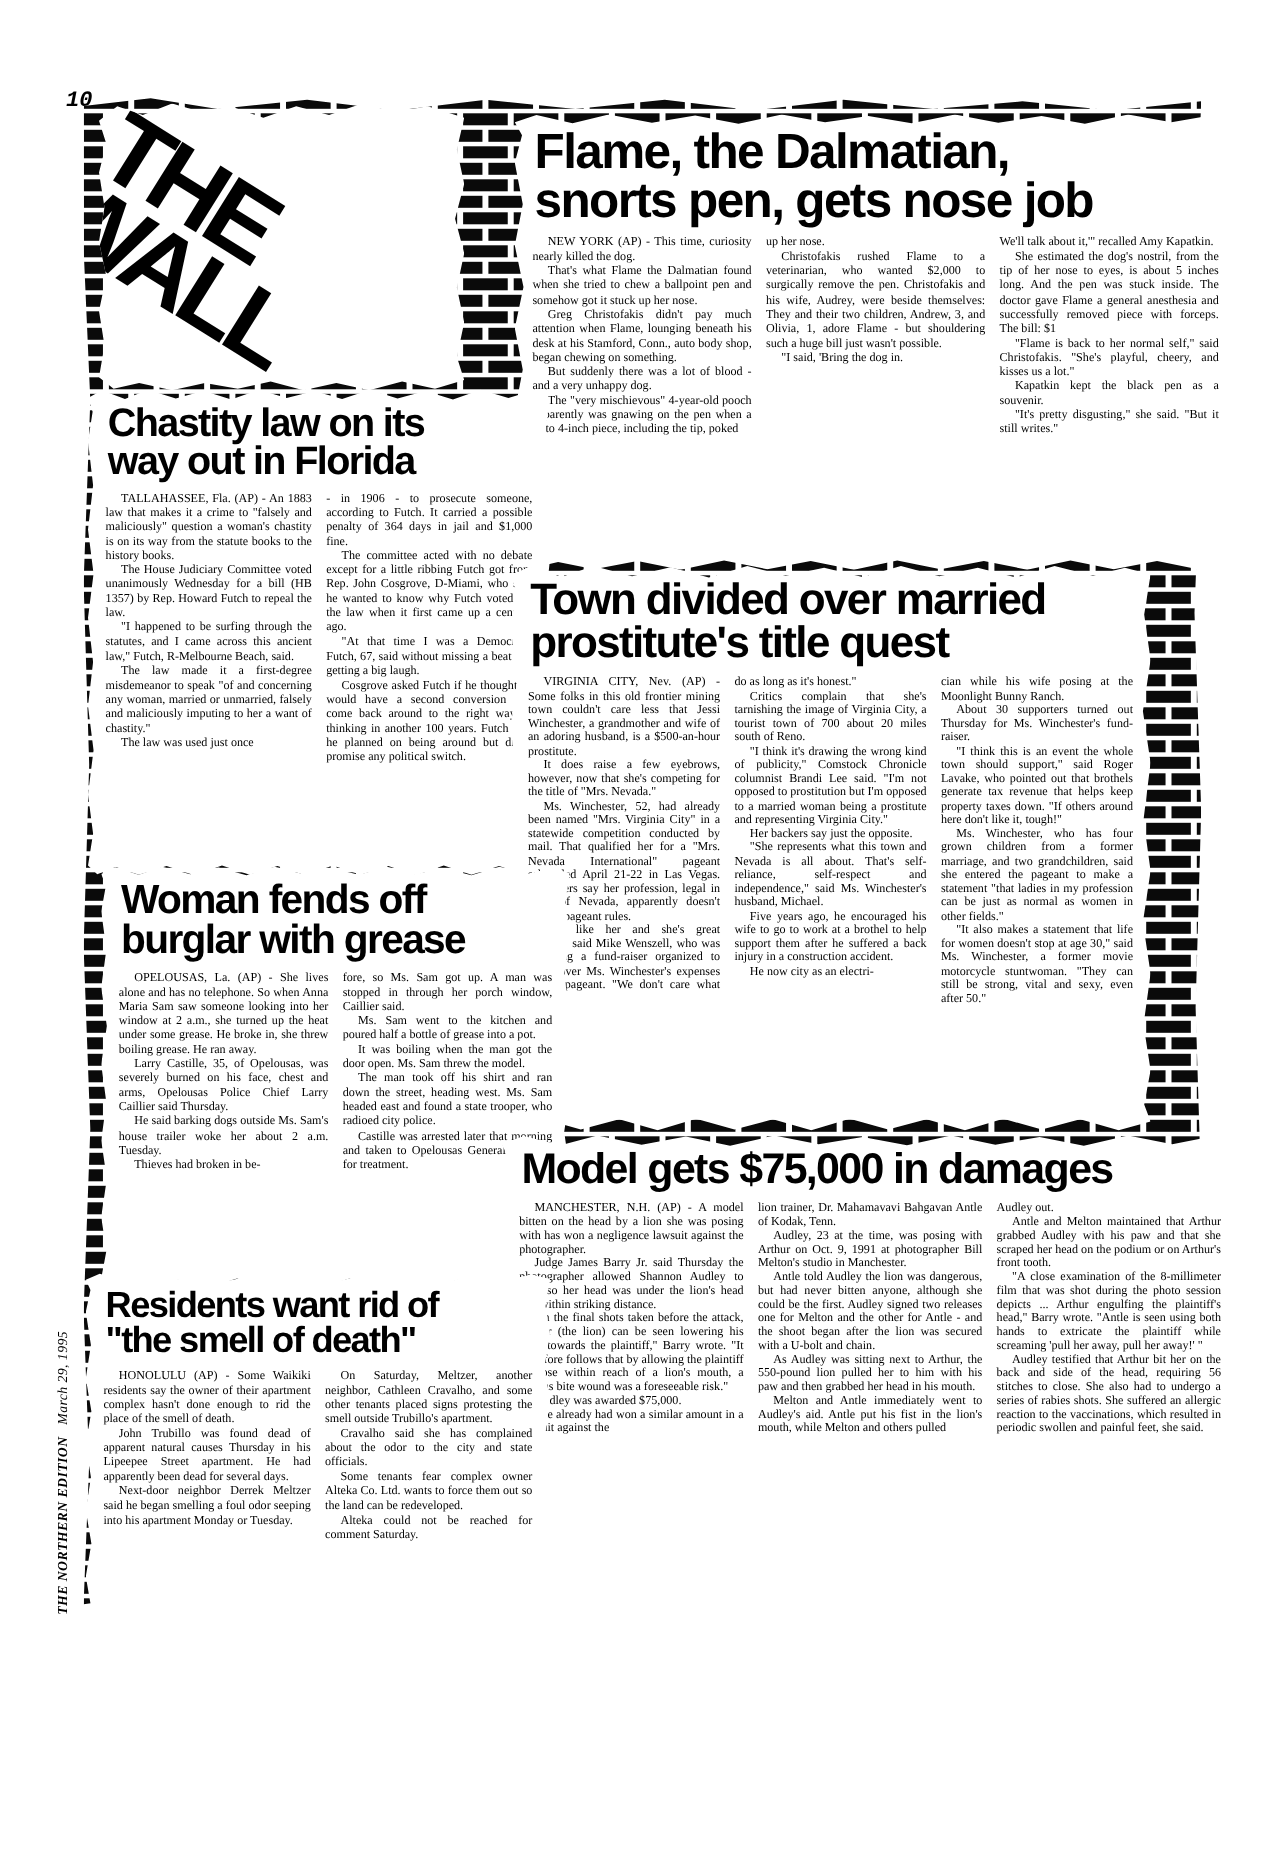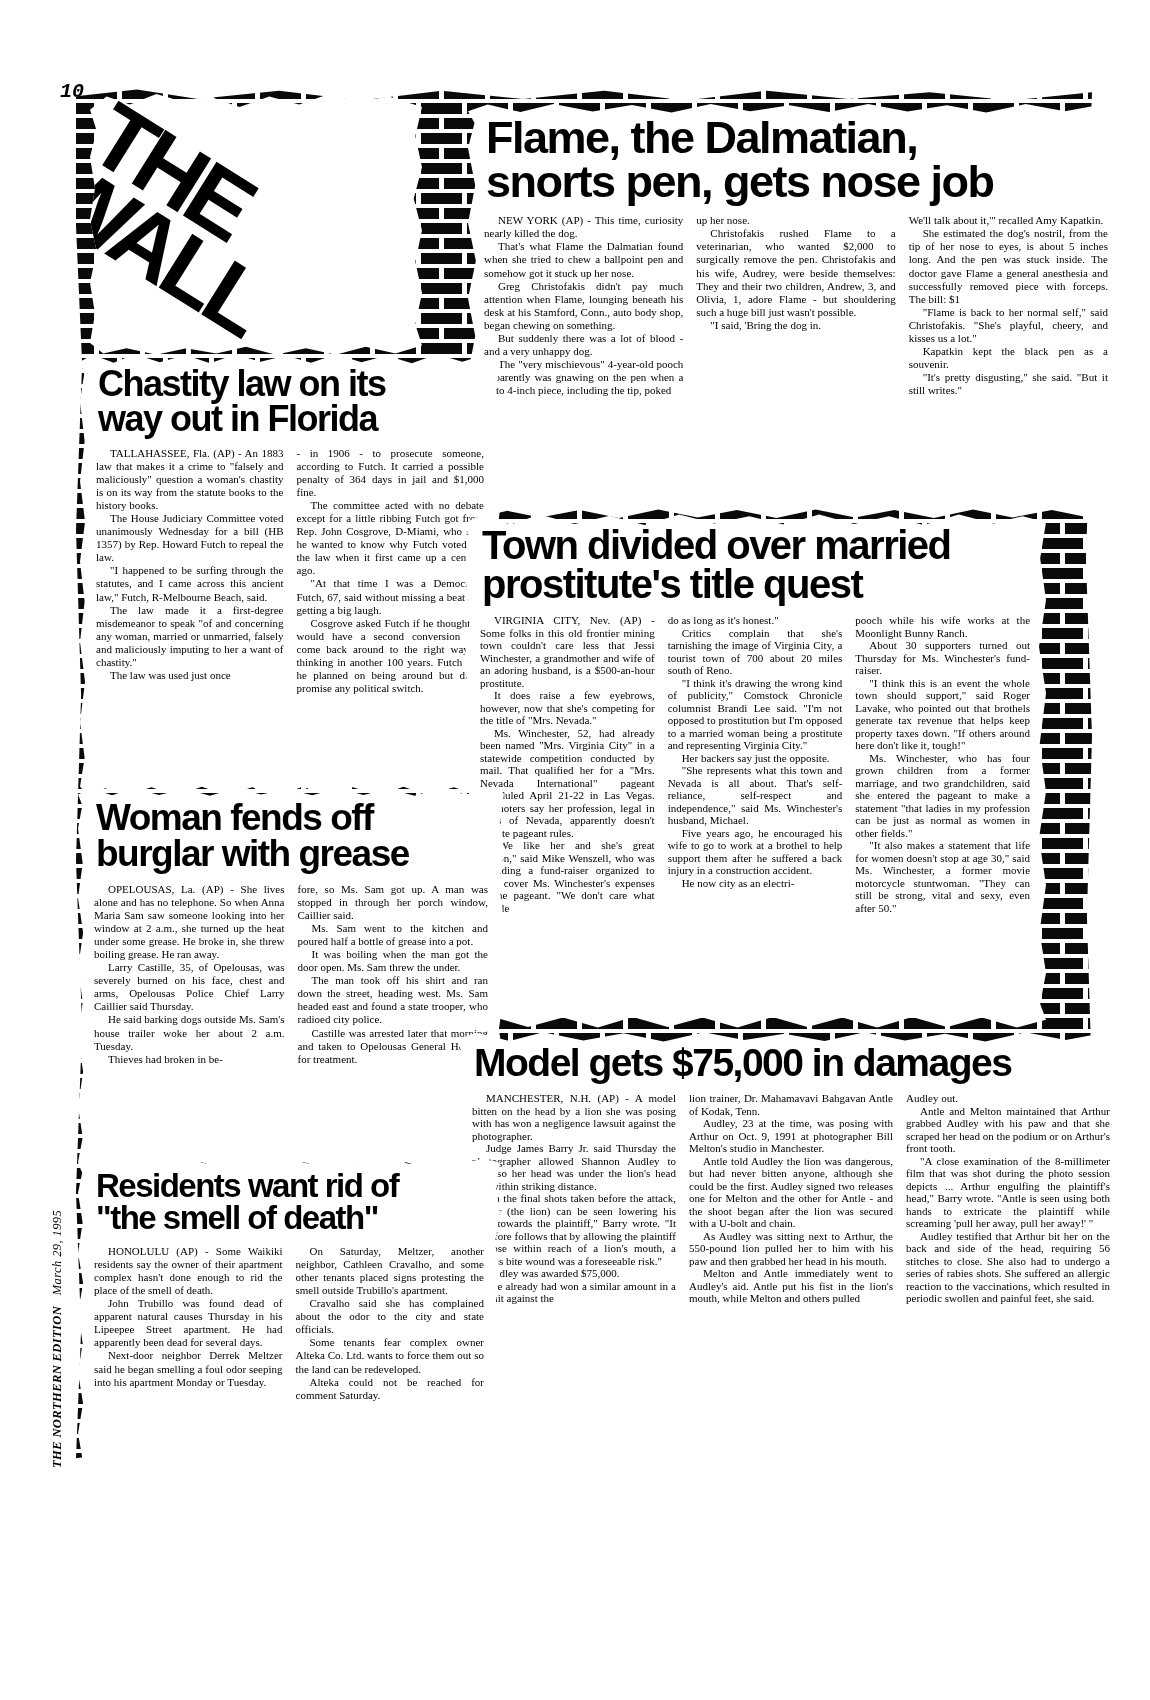--- a/index.html
+++ b/index.html
@@ -49,21 +49,21 @@
   .col{flex:1;text-align:justify;font-size:11px;line-height:13.1px;hyphens:auto}
   .col p{margin:0;text-indent:14px}
   .col.cont p:first-child{text-indent:0}
 
   .flame{left:468px;top:102px;width:624px;height:394px}
   .flame .headline{font-size:45px}
   .chastity{left:80px;top:352px;width:388px;height:422px}
   .chastity .headline{font-size:36px}
   .town{left:464px;top:512px;width:550px;height:494px}
   .town .headline{font-size:40px}
-  .woman{left:78px;top:786px;width:394px;height:362px}
+  .woman{left:92px;top:786px;width:394px;height:362px}
   .woman .headline{font-size:37px}
   .model{left:456px;top:1030px;width:638px;height:436px}
   .model .headline{font-size:39px}
   .residents{left:78px;top:1156px;width:390px;height:310px}
   .residents .headline{font-size:33px}
   .town .col,.model .col{font-size:11px;line-height:12.5px}
 </style>
 </head>
 <body>
 
@@ -149,21 +149,21 @@
       <div class="col cont">
           <p>do as long as it's honest."</p>
           <p>Critics complain that she's tarnishing the image of Virginia City, a tourist town of 700 about 20 miles south of Reno.</p>
           <p>"I think it's drawing the wrong kind of publicity," Comstock Chronicle columnist Brandi Lee said. "I'm not opposed to prostitution but I'm opposed to a married woman being a prostitute and representing Virginia City."</p>
           <p>Her backers say just the opposite.</p>
           <p>"She represents what this town and Nevada is all about. That's self-reliance, self-respect and independence," said Ms. Winchester's husband, Michael.</p>
           <p>Five years ago, he encouraged his wife to go to work at a brothel to help support them after he suffered a back injury in a construction accident.</p>
           <p>He now city as an electri-</p>
         </div>
       <div class="col cont">
-          <p>pooch while his wife works at the Moonlight Bunny Ranch.</p>
+          <p>cian while his wife posing at the Moonlight Bunny Ranch.</p>
           <p>About 30 supporters turned out Thursday for Ms. Winchester's fund-raiser.</p>
           <p>"I think this is an event the whole town should support," said Roger Lavake, who pointed out that brothels generate tax revenue that helps keep property taxes down. "If others around here don't like it, tough!"</p>
           <p>Ms. Winchester, who has four grown children from a former marriage, and two grandchildren, said she entered the pageant to make a statement "that ladies in my profession can be just as normal as women in other fields."</p>
           <p>"It also makes a statement that life for women doesn't stop at age 30," said Ms. Winchester, a former movie motorcycle stuntwoman. "They can still be strong, vital and sexy, even after 50."</p>
         </div>
     </div>
   </section>
 
   <section class="patch article woman">
     <h1 class="headline">
@@ -173,21 +173,21 @@
     <div class="cols">
       <div class="col">
           <p>OPELOUSAS, La. (AP) - She lives alone and has no telephone. So when Anna Maria Sam saw someone looking into her window at 2 a.m., she turned up the heat under some grease. He broke in, she threw boiling grease. He ran away.</p>
           <p>Larry Castille, 35, of Opelousas, was severely burned on his face, chest and arms, Opelousas Police Chief Larry Caillier said Thursday.</p>
           <p>He said barking dogs outside Ms. Sam's house trailer woke her about 2 a.m. Tuesday.</p>
           <p>Thieves had broken in be-</p>
         </div>
       <div class="col cont">
           <p>fore, so Ms. Sam got up. A man was stopped in through her porch window, Caillier said.</p>
           <p>Ms. Sam went to the kitchen and poured half a bottle of grease into a pot.</p>
-          <p>It was boiling when the man got the door open. Ms. Sam threw the under.</p>
+          <p>It was boiling when the man got the door open. Ms. Sam threw the model.</p>
           <p>The man took off his shirt and ran down the street, heading west. Ms. Sam headed east and found a state trooper, who radioed city police.</p>
           <p>Castille was arrested later that morning and taken to Opelousas General Hospital for treatment.</p>
         </div>
     </div>
   </section>
 
   <section class="patch article model">
     <h1 class="headline">
       <span class="hl">Model gets $75,000 in damages</span>
     </h1>

